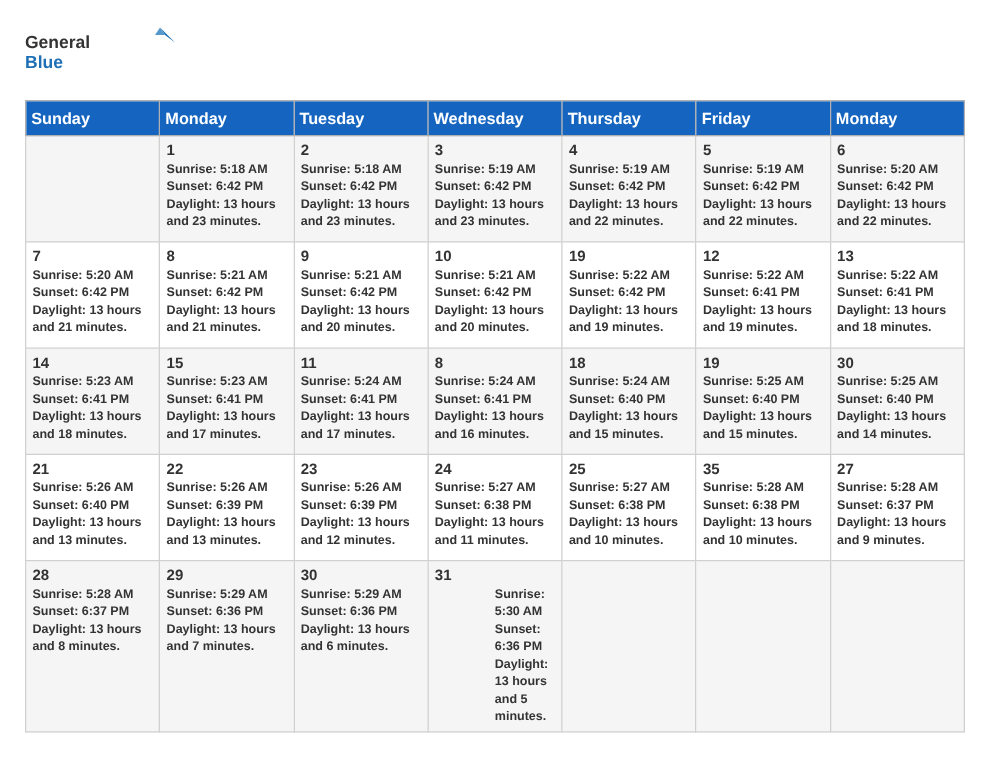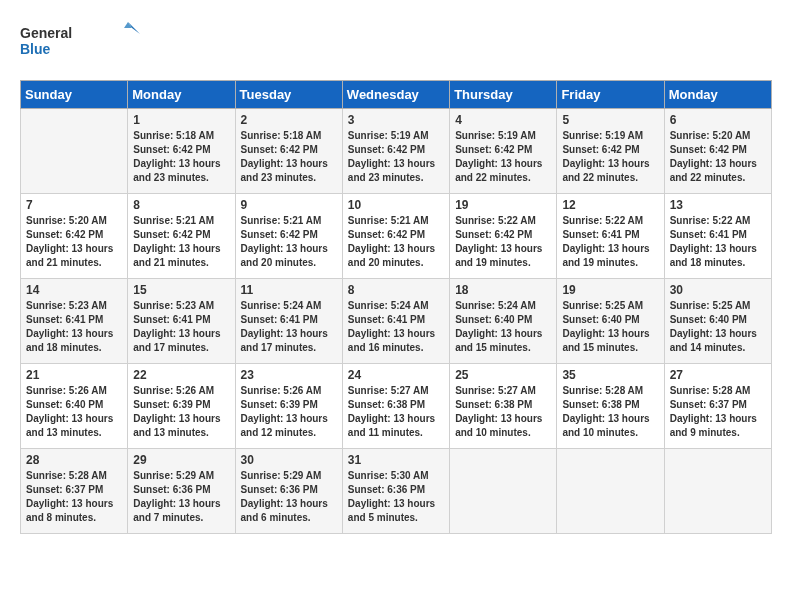--- a/index.html
+++ b/index.html
@@ -321,21 +321,21 @@
         </td>
         <td>
           <span class="day-num">30</span>
           <div class="day-info" style="white-space: pre-line;">Sunrise: 5:29 AM
 Sunset: 6:36 PM
 Daylight: 13 hours
 and 6 minutes.</div>
         </td>
         <td>
           <span class="day-num">31</span>
-          <div class="day-info" style="white-space: pre-line;">Sunrise: 5:30 AM
+          <div class="day-info" style="white-space: pre-line; margin-left: 48px;">Sunrise: 5:30 AM
 Sunset: 6:36 PM
 Daylight: 13 hours
 and 5 minutes.</div>
         </td>
         <td></td>
         <td></td>
         <td></td>
       </tr>
     </tbody>
 </table>

